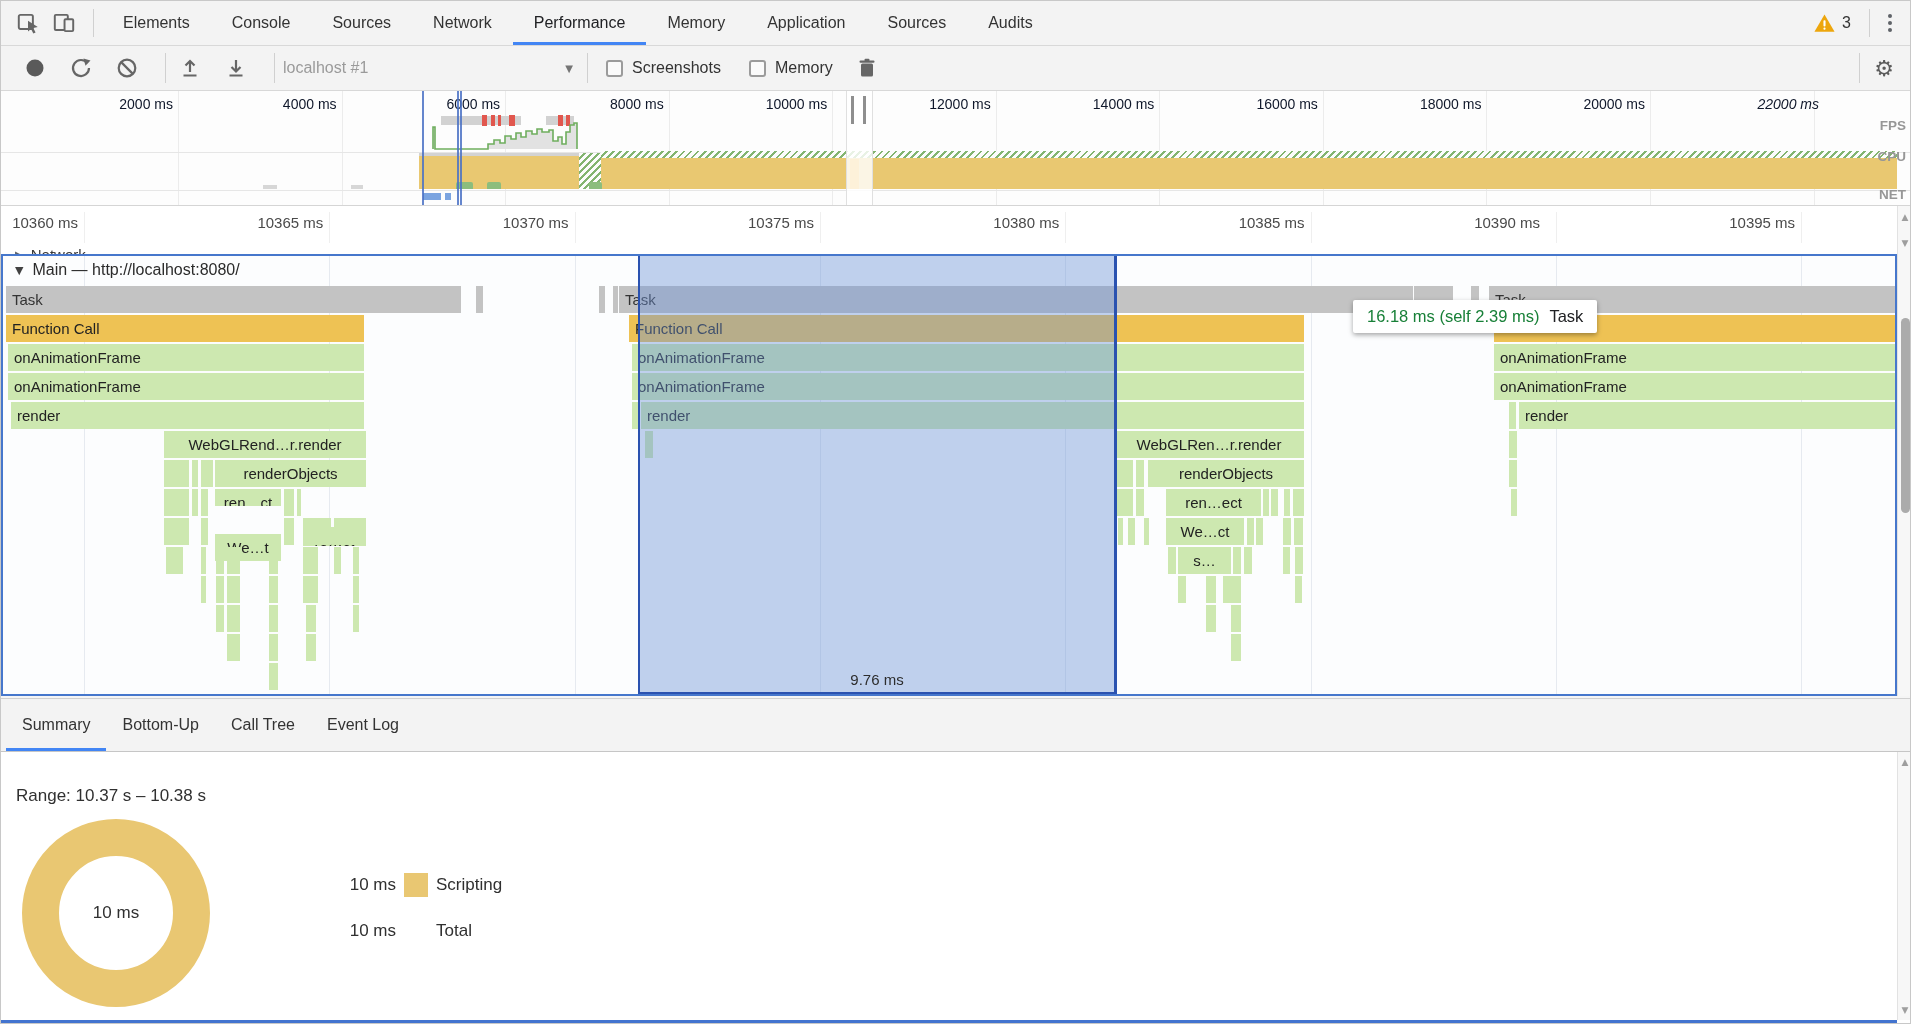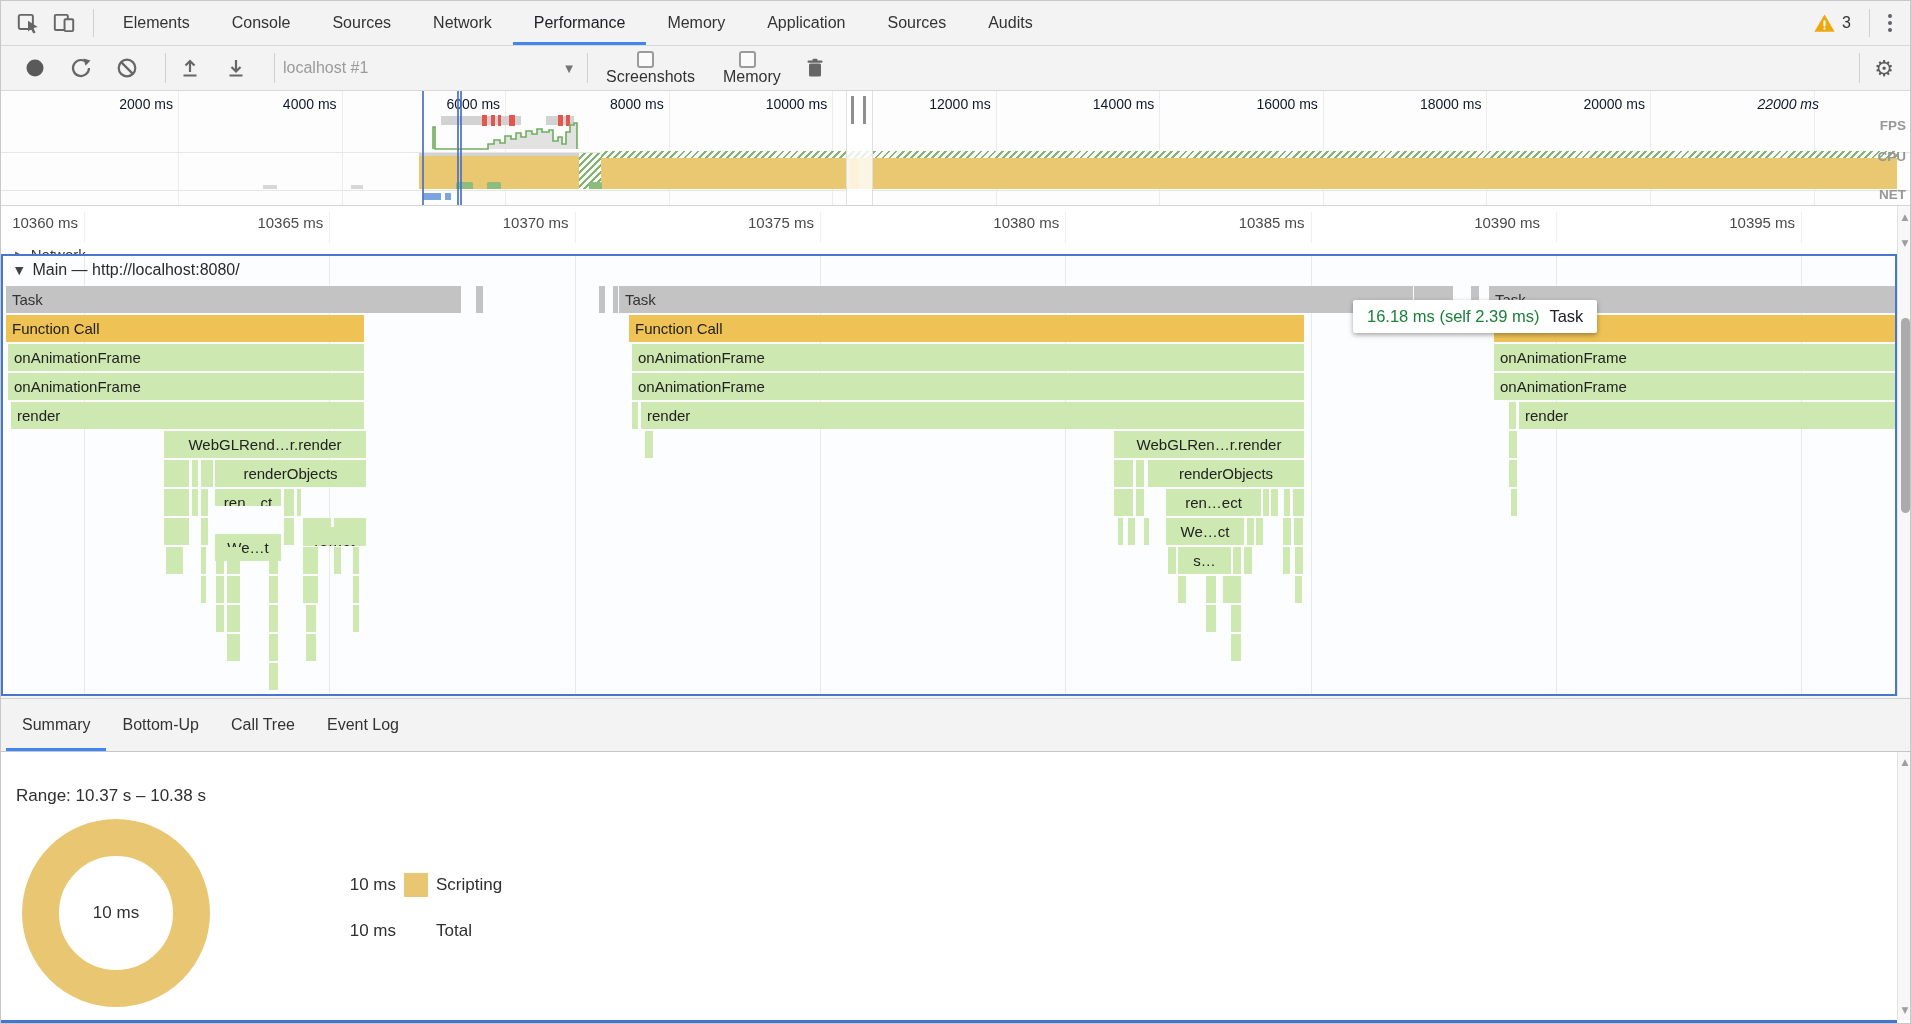--- a/index.html
+++ b/index.html
@@ -22,21 +22,21 @@
   .warn-count{font-size:16px;color:#333;margin:0 10px 0 6px;}
   .kebab{display:flex;flex-direction:column;gap:3px;padding:6px 10px;cursor:pointer;}
   .kebab i{width:4px;height:4px;border-radius:50%;background:#5f6368;}
 
   
   #toolbar{left:0;top:45px;width:1911px;height:45px;background:#f3f3f3;border-bottom:1px solid #d8d8d8;
            display:flex;align-items:center;padding-left:18px;}
   .icon-btn{width:32px;height:32px;display:flex;align-items:center;justify-content:center;cursor:pointer;margin-right:14px;}
   #capture-select{display:flex;align-items:center;width:290px;color:#9a9a9a;font-size:16px;cursor:pointer;margin-right:6px;}
   #capture-select .arrow{margin-left:auto;font-size:10px;color:#757575;font-family:"DejaVu Sans",sans-serif;}
-  .chk-row{display:flex;align-items:center;margin:0 18px 0 10px;cursor:pointer;font-size:16px;color:#333;flex-direction:column;}
+  .chk-row{display:flex;align-items:center;margin:0 18px 0 10px;cursor:pointer;font-size:16px;color:#333;}
   .chk{width:17px;height:17px;border:2px solid #9b9b9b;border-radius:3px;background:#fafafa;margin-right:9px;}
   #toolbar-right{margin-left:auto;display:flex;align-items:center;padding-right:12px;}
   .gear{font-family:"DejaVu Sans",sans-serif;font-size:22px;color:#5c5c5c;cursor:pointer;padding:0 6px;}
 
   
   #overview{left:0;top:90px;width:1911px;height:115px;background:#fdfdfd;border-bottom:1px solid #d5d5d5;overflow:hidden;}
   .ov-grid{position:absolute;top:0;bottom:0;width:1px;background:#ececec;}
   .ov-label{position:absolute;top:5px;font-size:14px;color:#0f172a;white-space:nowrap;}
   .ov-hline{position:absolute;left:0;width:1911px;height:1px;background:#e6e6e6;}
   .fps-strip{position:absolute;top:25px;height:9px;background:#d2d2d2;}
@@ -400,20 +400,23 @@
         <div class="bar t" style="left: 1488px; top: 32px; width: 406px; height: 27px;"><span>Task</span></div>
         <div class="bar f" style="left: 1493px; top: 61px; width: 401px; height: 27px;"></div>
         <div class="bar g" style="left: 1493px; top: 90px; width: 401px; height: 27px;"><span>onAnimationFrame</span></div>
         <div class="bar g" style="left: 1493px; top: 119px; width: 401px; height: 27px;"><span>onAnimationFrame</span></div>
         <div class="bar g" style="left: 1508px; top: 148px; width: 7px; height: 27px;"></div>
         <div class="bar g" style="left: 1518px; top: 148px; width: 376px; height: 27px;"><span>render</span></div>
         <div class="bar g" style="left: 1508px; top: 177px; width: 8px; height: 27px;"></div>
         <div class="bar g" style="left: 1508px; top: 206px; width: 8px; height: 27px;"></div>
         <div class="bar g" style="left: 1510px; top: 235px; width: 6px; height: 27px;"></div>
       </div>
+    <div id="selection" style="left: 637px; width: 479px;">
+      <div id="selection-label">9.76 ms</div>
+    </div>
     <div id="tooltip">
       <span class="time">16.18 ms (self 2.39 ms)</span><span class="name">Task</span>
     </div>
     <div id="focus-border"></div>
   </div>
 
   <div class="abs sbar" style="left:1896px;top:205px;width:15px;height:490px;">
     <div class="arr" style="top:6px;">▲</div>
     <div class="arr" style="top:32px;">▼</div>
     <div class="thumb" style="top:112px;height:195px;"></div>

